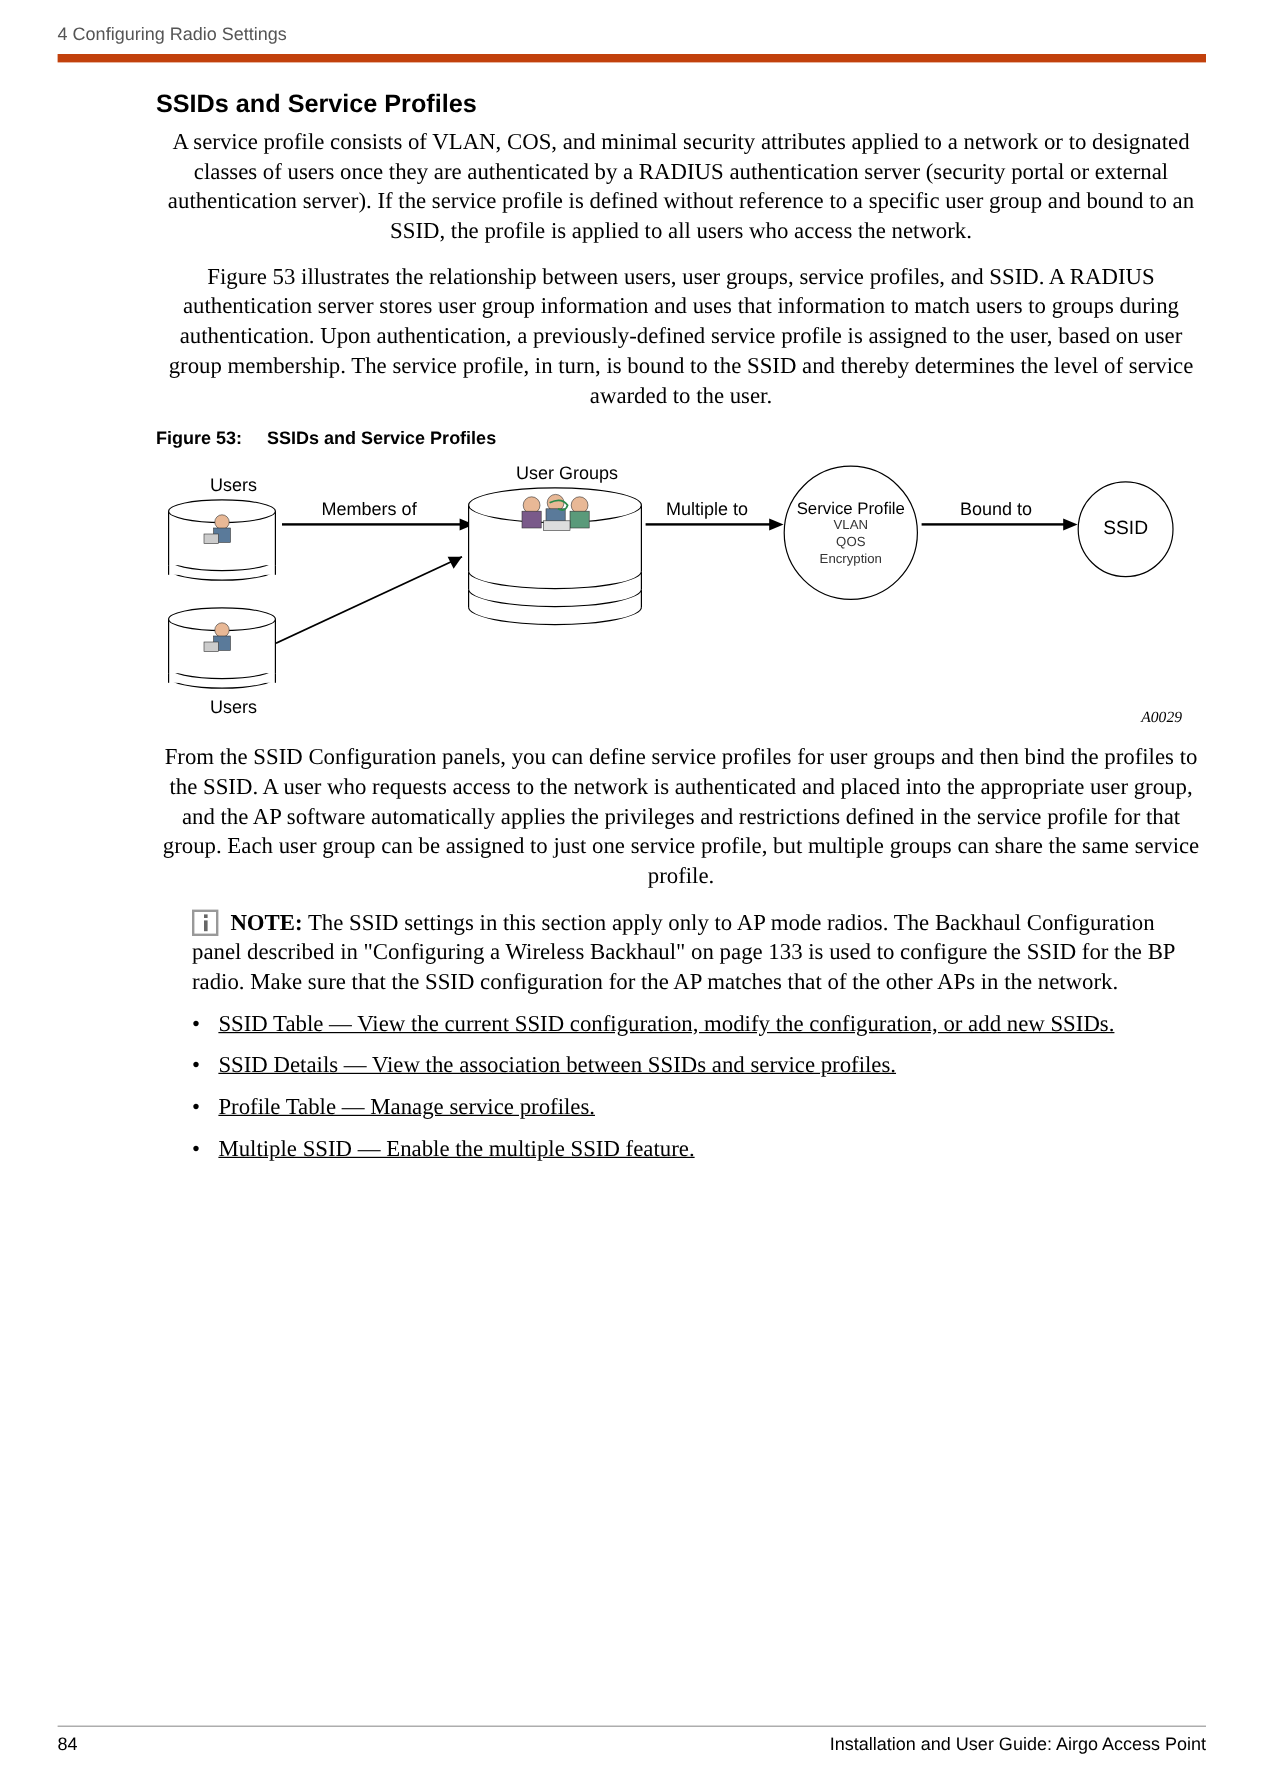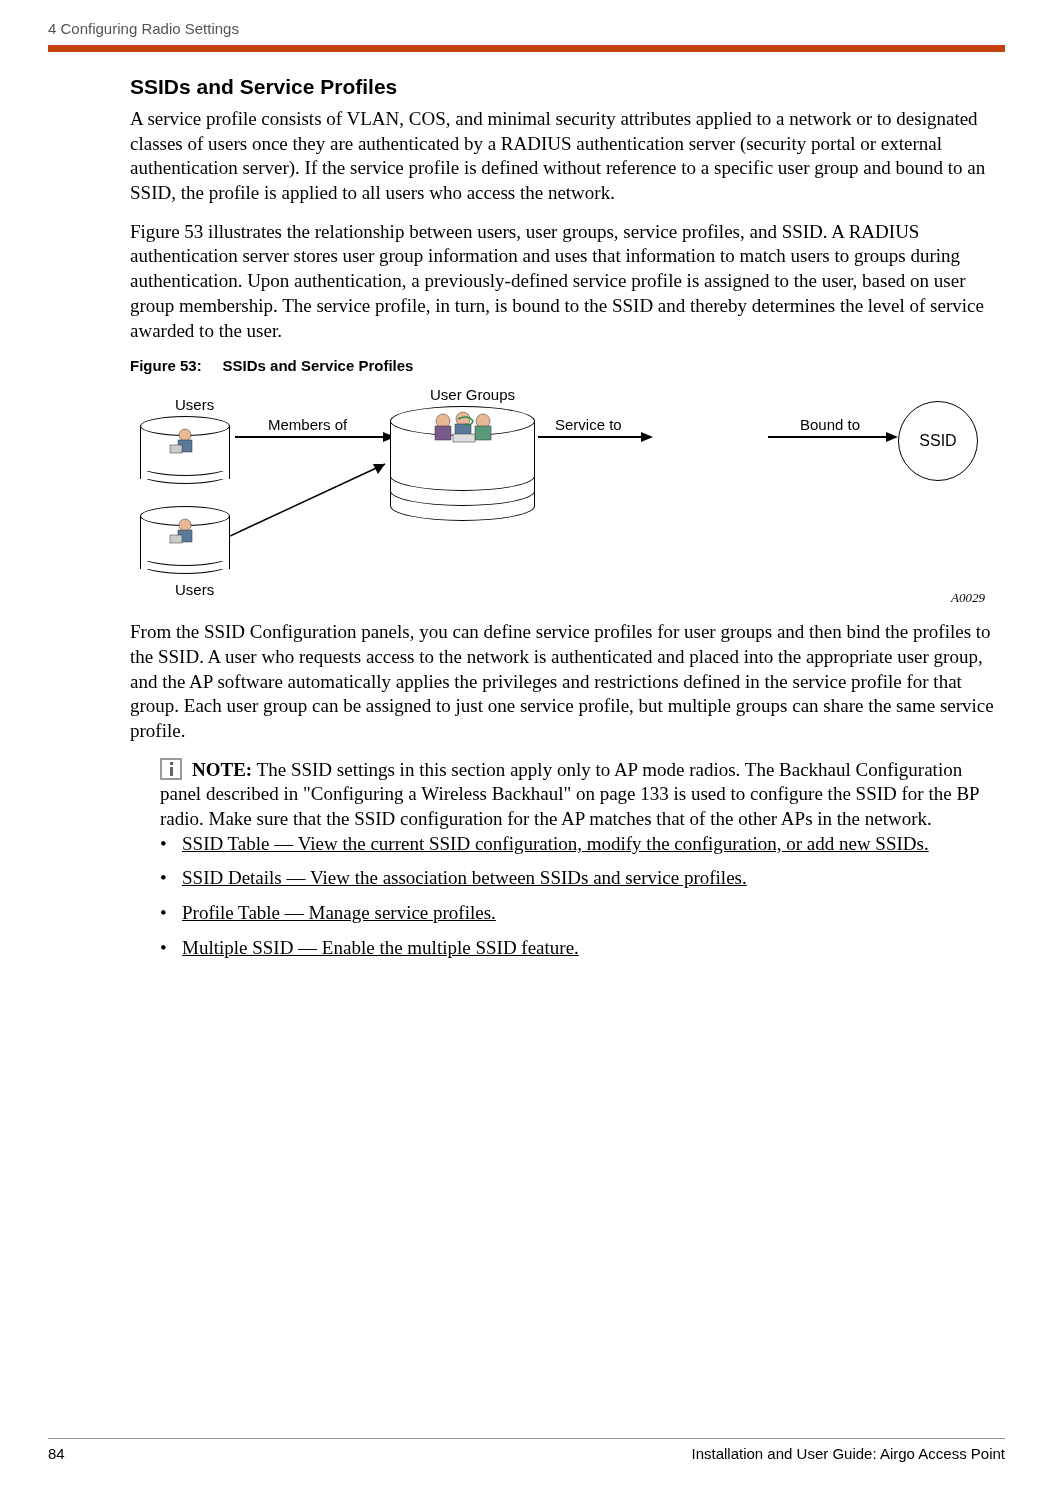--- a/index.html
+++ b/index.html
@@ -40,21 +40,21 @@
       font-family: Arial, Helvetica, sans-serif;
       font-size: 21px;
       font-weight: bold;
       margin-bottom: 8px;
     }
     
     .body-text {
       font-size: 19px;
       line-height: 1.3;
       margin-bottom: 14px;
-      text-align: left;
+      text-align: center;
     }
     
     .figure-label {
       font-family: Arial, Helvetica, sans-serif;
       font-size: 15px;
       font-weight: bold;
       margin-bottom: 12px;
     }
     
     .diagram-container {
@@ -165,21 +165,21 @@
       right: 20px;
       bottom: 0;
       font-style: italic;
       font-size: 13px;
       font-family: 'Times New Roman', serif;
       text-align: right;
     }
     
     .note-block {
       display: flex;
-      margin-bottom: 0;
+      margin-bottom: 10px;
       margin-top: 4px;
     }
     
     .note-icon {
       flex-shrink: 0;
       width: 22px;
       height: 22px;
       border: 2px solid #999;
       margin-right: 10px;
       margin-left: 30px;
@@ -396,24 +396,30 @@
           <circle cx="40" cy="10" r="7" fill="#e8b896" stroke="#333" stroke-width="0.5"></circle>
           <rect x="32" y="15" width="16" height="14" fill="#5a7a9a" stroke="#333" stroke-width="0.5"></rect>
           <circle cx="60" cy="12" r="7" fill="#e8b896" stroke="#333" stroke-width="0.5"></circle>
           <rect x="52" y="17" width="16" height="14" fill="#5a9a7a" stroke="#333" stroke-width="0.5"></rect>
           <rect x="30" y="25" width="22" height="8" fill="#ddd" stroke="#333" stroke-width="0.5"></rect>
           <path d="M 35 10 Q 45 5 50 12 Q 48 18 42 15" fill="none" stroke="#2a8a4a" stroke-width="1.5"></path>
         </svg>
       </div>
     </div>
 
-    <div class="diagram-label" style="left: 415px; top: 30px;">Service to</div>
+    <div class="diagram-label" style="left: 415px; top: 30px;">Multiple to</div>
     <div class="arrow-line" style="left: 398px; top: 50px; width: 105px;"></div>
     <div class="arrow-head" style="left: 501px; top: 45.5px;"></div>
 
+    <div class="circle service-circle" style="left: 513px; top: 2px;">
+      <div>Service Profile</div>
+      <div class="service-sub">VLAN</div>
+      <div class="service-sub">QOS</div>
+      <div class="service-sub">Encryption</div>
+    </div>
 
     <div class="diagram-label" style="left: 660px; top: 30px;">Bound to</div>
     <div class="arrow-line" style="left: 628px; top: 50px; width: 120px;"></div>
     <div class="arrow-head" style="left: 746px; top: 45.5px;"></div>
 
     <div class="circle ssid-circle" style="left: 758px; top: 15px;">
       <div>SSID</div>
     </div>
 
     <div class="a0029">A0029</div>

